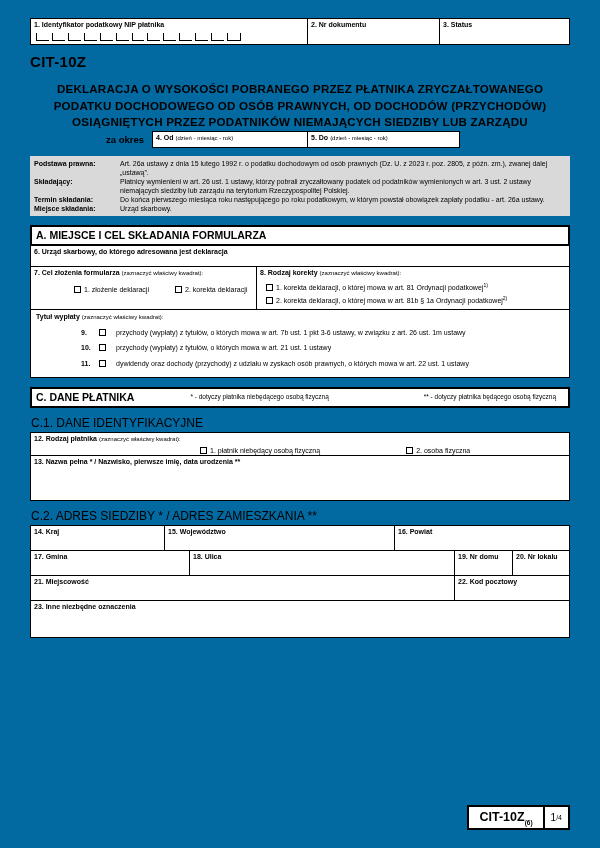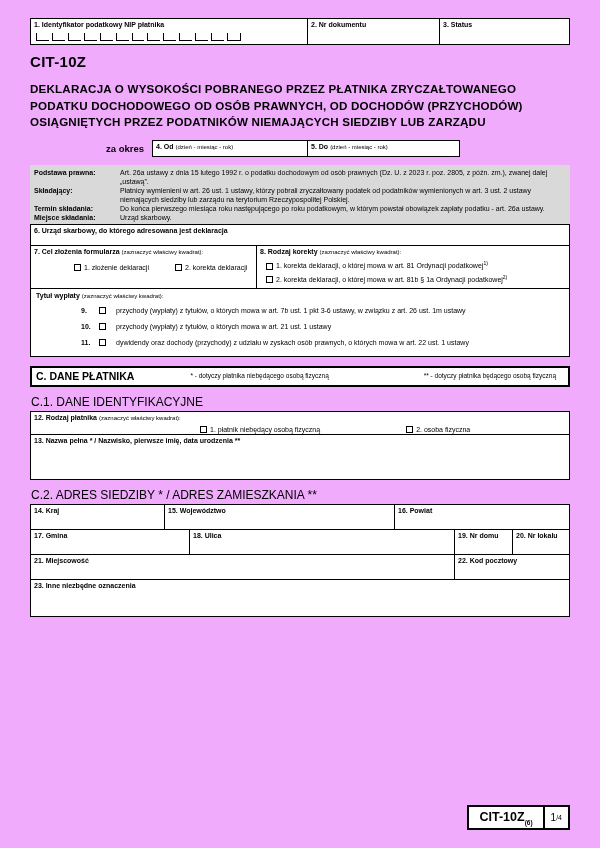--- a/index.html
+++ b/index.html
@@ -1,37 +1,37 @@
 <!DOCTYPE html>
 <html><head>
 <meta charset="utf-8">
 <style>
   *{margin:0;padding:0;box-sizing:border-box}
   html,body{background:#fff}
   body{width:600px;height:848px;color:#000;font-family:"Liberation Sans",sans-serif}
-  .page{position:relative;width:600px;height:848px;padding:18px 30px;overflow:hidden;background:#f0abfc}
+  .page{position:relative;width:600px;height:848px;padding:18px 30px;overflow:hidden;background:#0369a1}
   .b{font-weight:bold}
   .hint{font-weight:normal;font-size:6px}
   .lbl{font-size:7px;line-height:1.2}
   .lbl .b{margin-right:2px}
   .cb{display:inline-block;width:7px;height:7px;border:1px solid #000;vertical-align:-1px;margin-right:3px;background:#fff;flex:none}
   sup{font-size:5px}
 
   .toprow{display:flex;height:27px}
   .cell{border:1px solid #000;padding:2px 3px;background:#fff}
   .cell+.cell{border-left:none}
   .c1{width:278px}.c2{width:132px}.c3{width:130px}
   .comb{display:flex;height:8px;width:205px;margin:4px 0 0 2px}
   .comb span{flex:1;border-left:1px solid #000;border-bottom:1px solid #000;margin-right:3px}
   .comb span:last-child{border-right:1px solid #000;margin-right:0}
 
   .formcode{margin-top:8px;font-size:15px;font-weight:bold;letter-spacing:.3px}
-  .title{margin-top:11px;text-align:left;font-weight:bold;font-size:11.6px;line-height:16.5px;letter-spacing:.2px}
-
-  .period{display:flex;margin-top:9px;height:17px}
+  .title{margin-top:11px;text-align:center;font-weight:bold;font-size:11.6px;line-height:16.5px;letter-spacing:.2px}
+
+  .period{display:flex;height:17px}
   .zaokres{width:122px;text-align:right;padding-right:8px;font-size:9.5px;font-weight:bold;align-self:center}
   .pbox1{width:156px}.pbox2{width:152px}
 
   .legal{margin-top:8px;background:#d9d9d9;padding:3px 4px;font-size:7px;line-height:1.3}
   .lrow{display:flex}
   .llabel{width:86px;font-weight:bold;flex:none}
   .ltext{flex:1}
 
   .band{border:2px solid #000;margin-top:9px;padding:2px 4px;font-size:10.5px;font-weight:bold;line-height:1.25;background:#fff}
   .bandflex{display:flex;align-items:center}
@@ -137,20 +137,21 @@
     <div class="lrow">
       <div class="llabel">Termin składania:</div>
       <div class="ltext">Do końca pierwszego miesiąca roku następującego po roku podatkowym, w którym powstał obowiązek zapłaty podatku - art. 26a ustawy.</div>
     </div>
     <div class="lrow">
       <div class="llabel">Miejsce składania:</div>
       <div class="ltext">Urząd skarbowy.</div>
     </div>
   </div>
 
+  <div class="band">A. MIEJSCE I CEL SKŁADANIA FORMULARZA</div>
   <div class="fieldrow">
     <div class="fcell grow h22">
       <div class="lbl b">6. Urząd skarbowy, do którego adresowana jest deklaracja</div>
     </div>
   </div>
   <div class="fieldrow">
     <div class="fcell w227 h44">
       <div class="lbl">
         <span class="b">7. Cel złożenia formularza</span><span class="hint">(zaznaczyć właściwy kwadrat):</span>
       </div>

